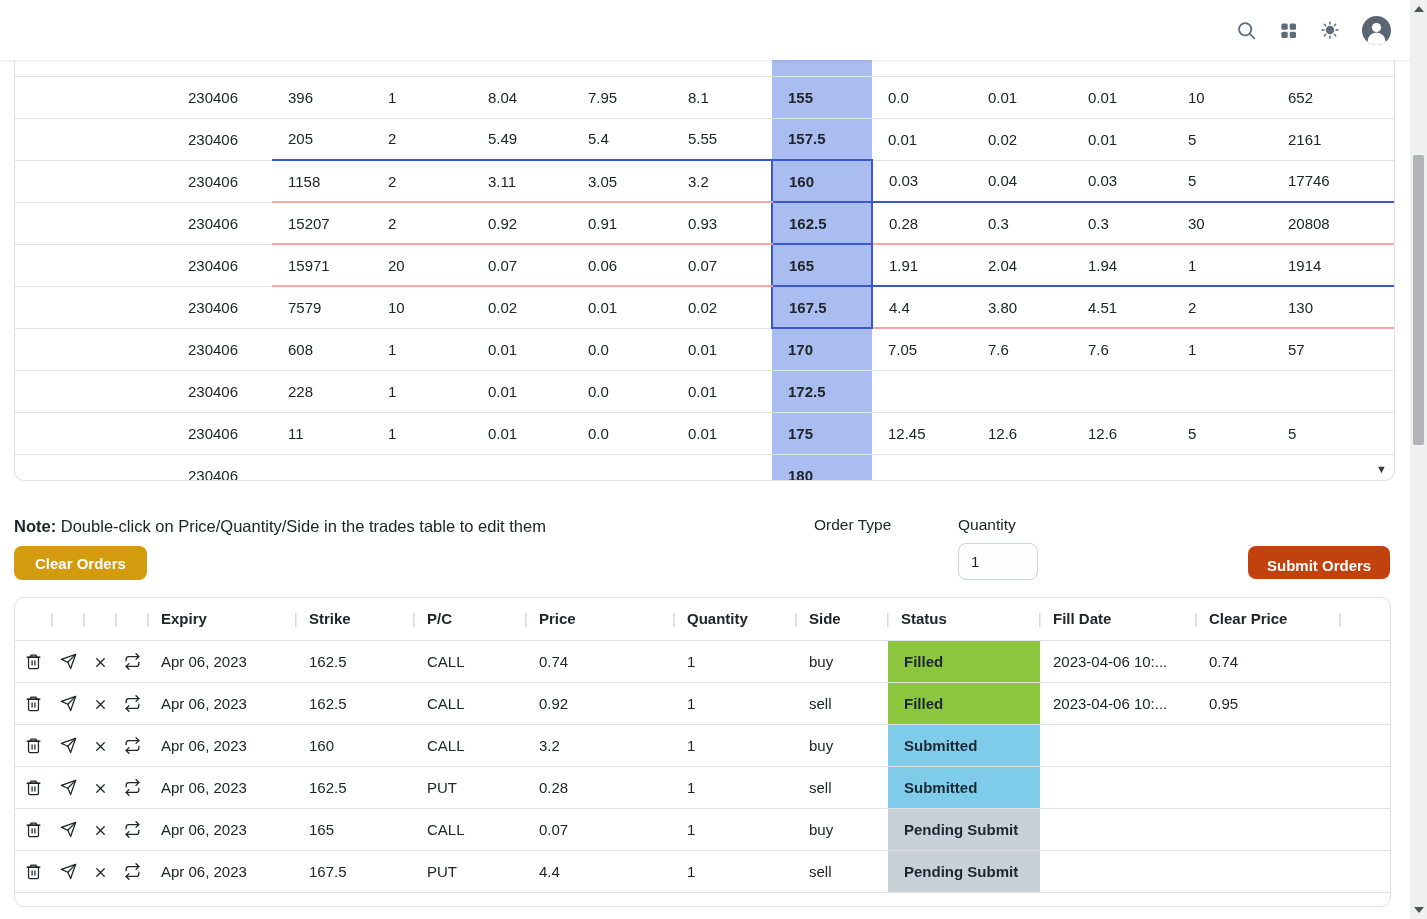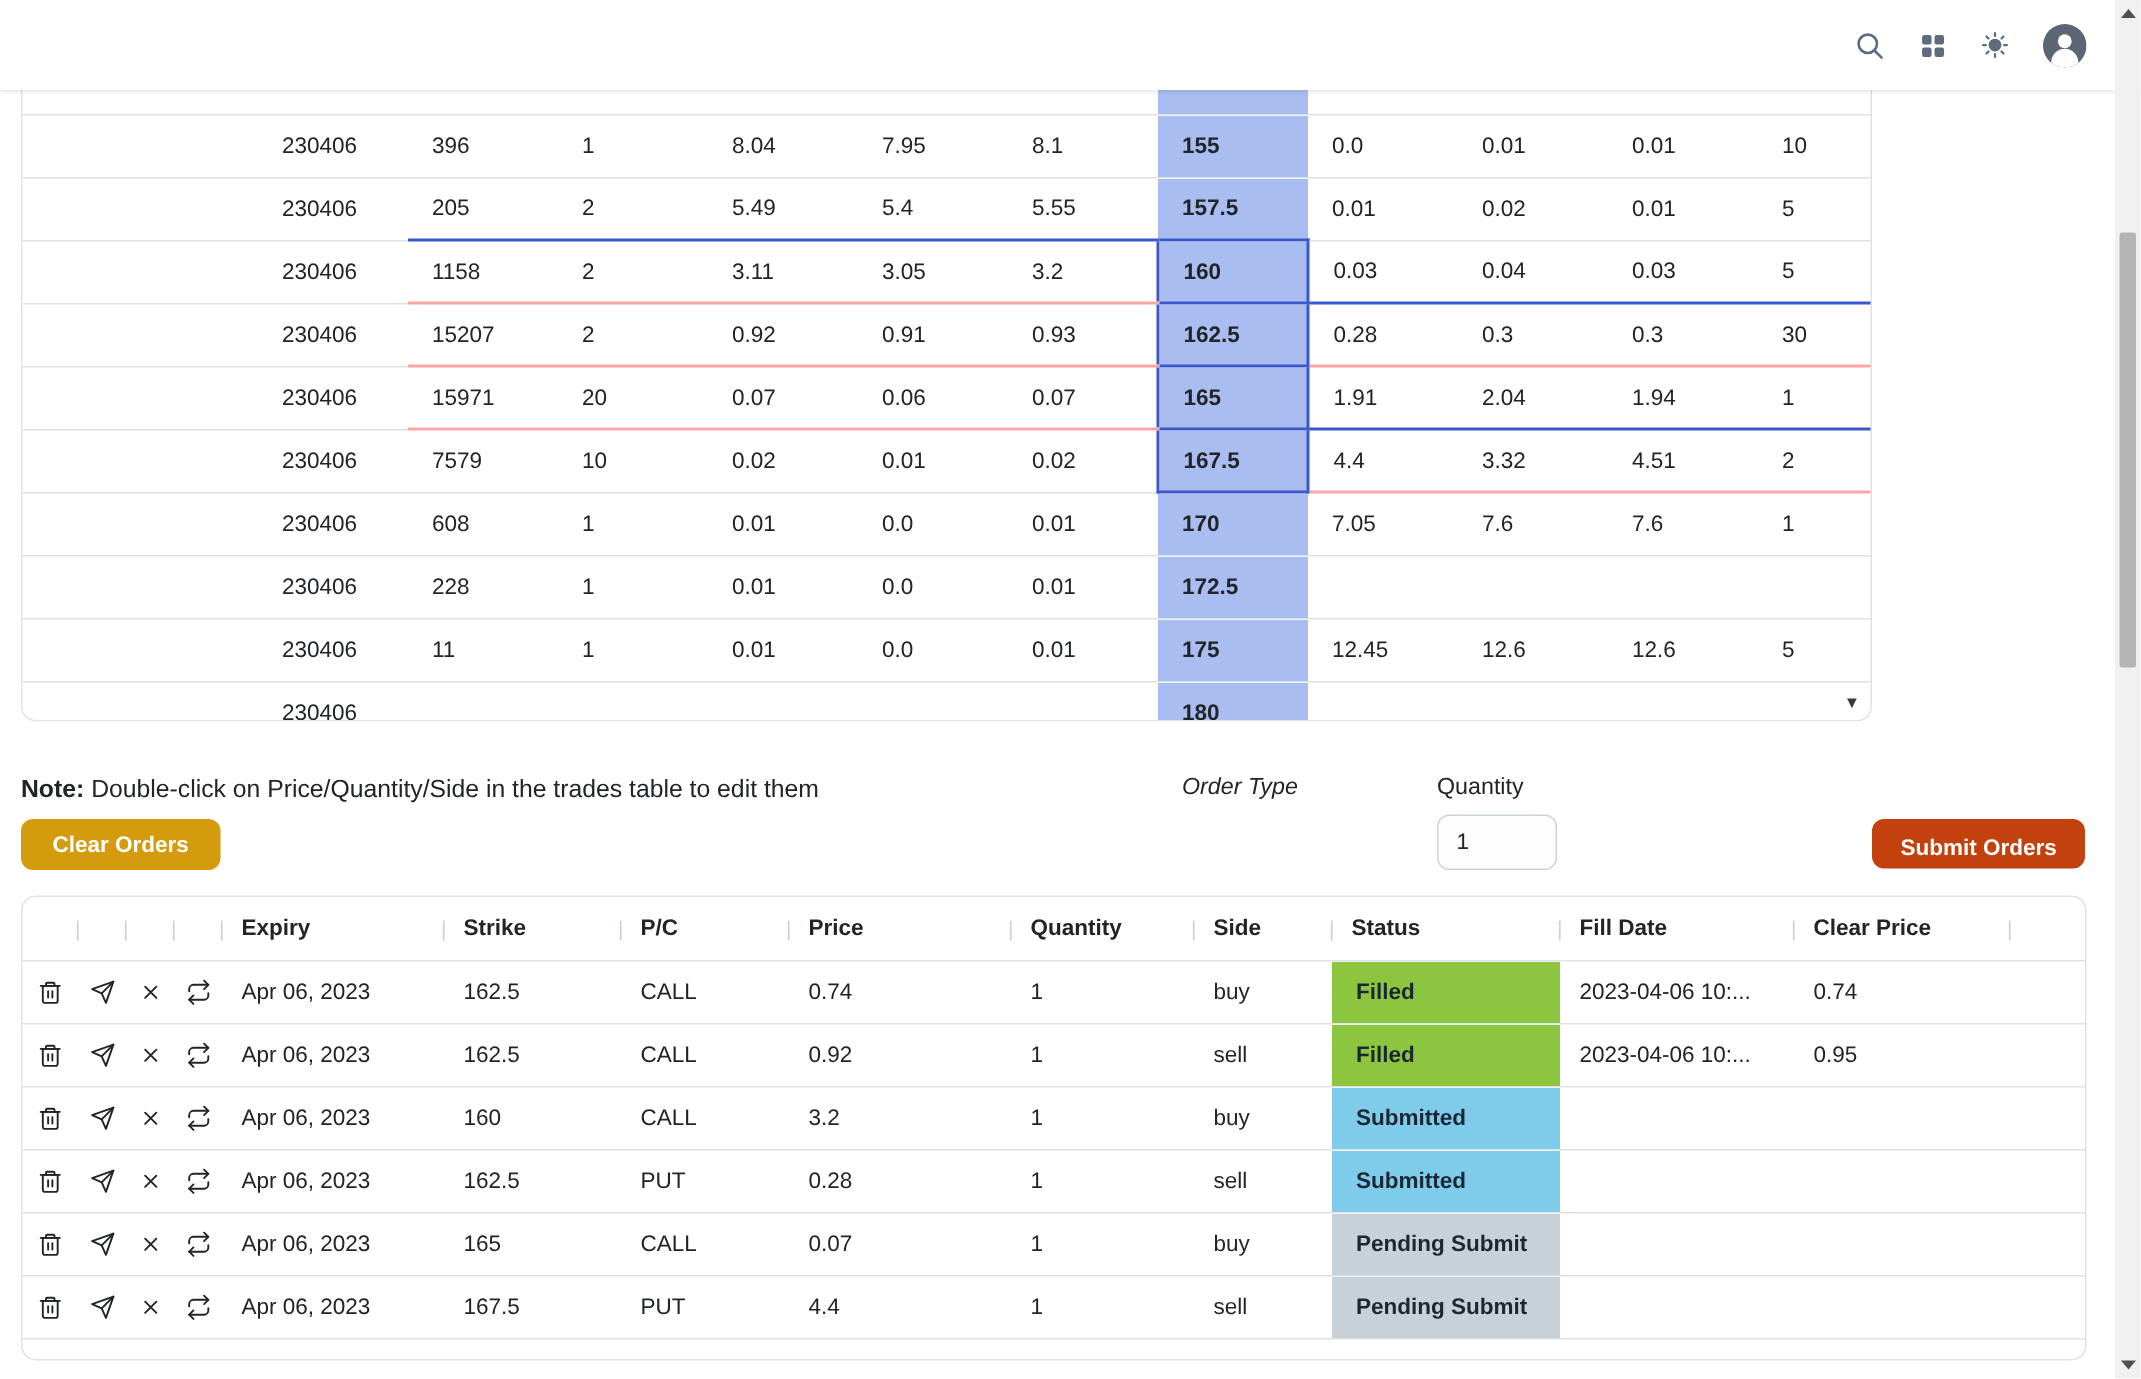--- a/index.html
+++ b/index.html
@@ -8,39 +8,39 @@
 
   
   .navbar { position:absolute; top:0; left:0; width:1427px; height:60px; background:#fff;
             box-shadow:0 1px 3px rgba(0,0,0,.10); display:flex; align-items:center; z-index:5; }
   .brand { display:flex; align-items:center; gap:8px; margin-left:14px; }
   .brand-name { font-size:27px; font-weight:800; letter-spacing:-.5px; color:#161616; }
   .nav-icons { position:absolute; right:36px; top:0; height:60px; display:flex; align-items:center; gap:22px; }
   .nav-icon { display:inline-flex; align-items:center; justify-content:center; cursor:pointer; }
 
   
-  .chain-card { position:absolute; left:14px; top:60px; width:1234px; height:421px;
+  .chain-card { position:absolute; left:14px; top:60px; width:1381px; height:421px;
                 border:1px solid #dee2e6; border-top:none; border-radius:0 0 10px 10px; overflow:hidden; background:#fff; }
   table.chain { border-collapse:collapse; table-layout:fixed; width:1379px; }
   table.chain td { height:42px; border-bottom:1px solid #dee2e6; font-size:15px; color:#212529; padding:0 0 0 16px;
                    white-space:nowrap; overflow:hidden; }
   table.chain tr.partial td { height:16px; }
   table.chain td.strike { background:#aabdf0; font-weight:700;margin-top:44px; }
   table.chain td.sel-call, table.chain td.sel-put { border-top:2px solid #3b57cc; border-bottom:2px solid #fca5a5; }
   table.chain td.sel-strike { border:2px solid #3b57cc; }
   .chain-scroll-arrow { position:absolute; right:7px; bottom:5px; font-size:11px; color:#3a3a3a; cursor:pointer; line-height:1; }
 
   
   .note { position:absolute; left:14px; top:517px; font-size:16.5px; color:#212529; }
   .note b { font-weight:700; }
   .btn { border:none; cursor:pointer; font-family:inherit; color:#fff; font-weight:700; font-size:15px; border-radius:8px; }
   .btn-clear { position:absolute; left:14px; top:546px; height:34px; padding:0 21px; background:#d49b0f; }
   .btn-submit { position:absolute; left:1248px; top:546px; height:33px; padding:11px 19px; background:#c2410c; }
   .ctl-label { position:absolute; top:516px; font-size:15.5px; color:#212529; }
-  .lbl-ordertype { left:788px;font-style:italic; } .lbl-qty { left:958px; }
+  .lbl-ordertype { left:814px; } .lbl-qty { left:958px; }
   .segmented { position:absolute; left:768px; top:543px; height:37px; display:flex; align-items:stretch;
                border:1px solid #dee2e6; border-radius:8px; background:#fff; }
   .seg-opt { display:flex; align-items:center; gap:9px; padding:0 19px 0 14px; font-size:15.5px; cursor:pointer; }
   .seg-opt + .seg-opt { border-left:1px solid #dee2e6; }
   .radio { width:17px; height:17px; border-radius:50%; background:#e9edf0; border:1px solid #c2ccd4; position:relative; flex:none; }
   .radio.checked { background:#2563eb; border-color:#2563eb; }
   .radio.checked::after { content:""; position:absolute; inset:5px; border-radius:50%; background:#fff; }
   .qty-input { position:absolute; left:958px; top:543px; width:80px; height:37px; border:1px solid #ced4da; border-radius:8px;
                padding:0 0 0 12px; font-size:15px; font-family:inherit; color:#212529; background:#fdfdfe; }
 
@@ -227,21 +227,21 @@
           <tr>
             <td></td>
             <td>230406</td>
             <td>7579</td>
             <td>10</td>
             <td>0.02</td>
             <td>0.01</td>
             <td>0.02</td>
             <td class="strike sel-strike">167.5</td>
             <td class="sel-put">4.4</td>
-            <td class="sel-put">3.32</td>
+            <td class="sel-put">3.80</td>
             <td class="sel-put">4.51</td>
             <td class="sel-put">2</td>
             <td class="sel-put">130</td>
             <td class="sel-put"></td>
           </tr>
           <tr>
             <td></td>
             <td>230406</td>
             <td>608</td>
             <td>1</td>

